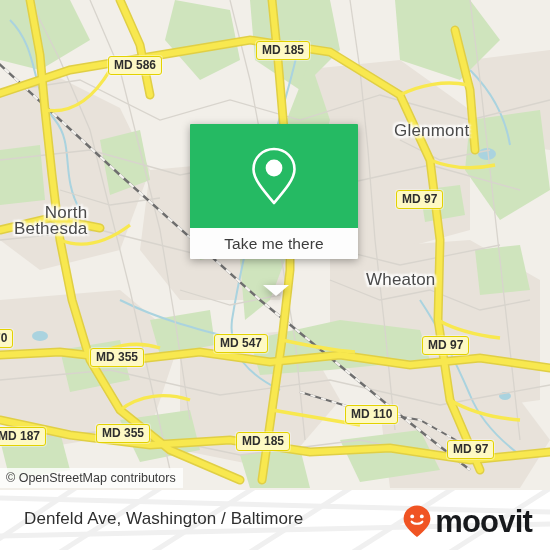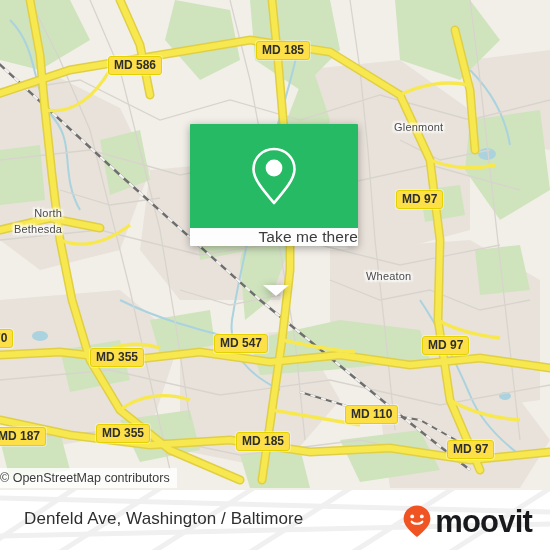--- a/index.html
+++ b/index.html
@@ -10,68 +10,68 @@
   }
   #app{position:relative;width:550px;height:550px;overflow:hidden;}
 
   
   #map{position:absolute;left:0;top:0;width:550px;height:490px;overflow:hidden;background:#f2efe9;}
   #map svg{display:block;}
 
   
   .place-label{
     position:absolute;
-    font-size:11px;
+    font-size:17px;
     font-weight:400;
     color:#4a4a4a;
     white-space:nowrap;
     text-shadow:
       -2px -2px 2px #fff, 2px -2px 2px #fff, -2px 2px 2px #fff, 2px 2px 2px #fff,
       0 0 3px #fff, 0 0 3px #fff;
     letter-spacing:.2px;
     pointer-events:none;
   }
   .place-label.two-line{line-height:16px;text-align:right;}
 
   
   .shield{
     position:absolute;
-    background:#fde047;
+    background:#fef9c3;
     border:1.6px solid #e3d200;
     border-radius:3px;
     color:#2e2e2e;
     font-size:12px;
     font-weight:bold;
     padding:1px 5px 2px 5px;
     white-space:nowrap;
     box-shadow:0 0 0 1px rgba(255,255,255,.35);
   }
 
   
   #attrib{
     position:absolute;left:0;top:468px;
     background:rgba(255,255,255,.78);
     font-size:12.5px;color:#3b3b3b;
-    padding:3px 7px 3px 0;
+    padding:3px 7px 3px 6px;
     white-space:nowrap;
   }
 
   
   #callout{
     position:absolute;left:190px;top:124px;width:168px;
     filter:drop-shadow(0 2px 4px rgba(0,0,0,.33));
   }
   #callout-top{
     background:#25ba63;height:104px;
     display:flex;align-items:center;justify-content:center;
     border-radius:1px 1px 0 0;
   }
   #callout-bottom{
-    background:#fdfdfd;height:18px;
-    display:flex;align-items:center;justify-content:flex-end;
+    background:#fdfdfd;height:31px;
+    display:flex;align-items:center;justify-content:center;
     border-radius:0 0 1px 1px;
   }
   #callout-label{font-size:15.5px;color:#3c3c3c;letter-spacing:.1px;}
   #callout-tip{
     position:absolute;left:73px;top:161px;width:0;height:0;
     border-left:13px solid transparent;
     border-right:13px solid transparent;
     border-top:11px solid #fdfdfd;
   }
 

